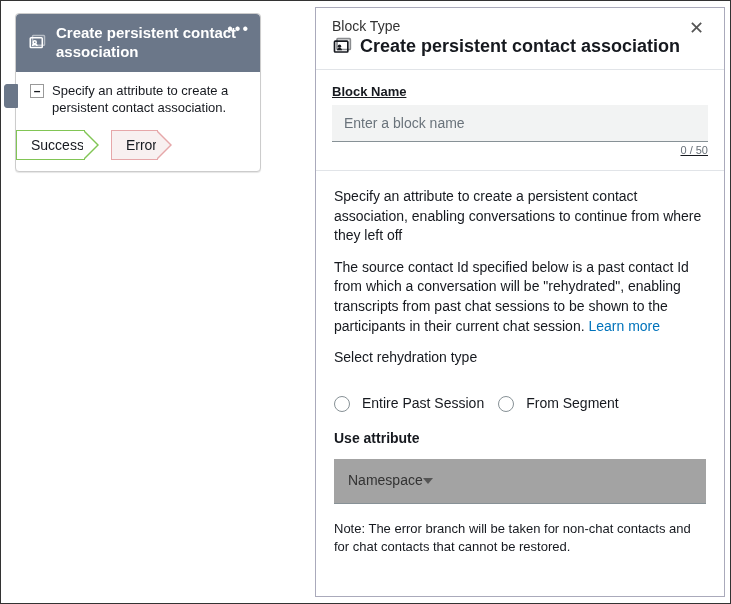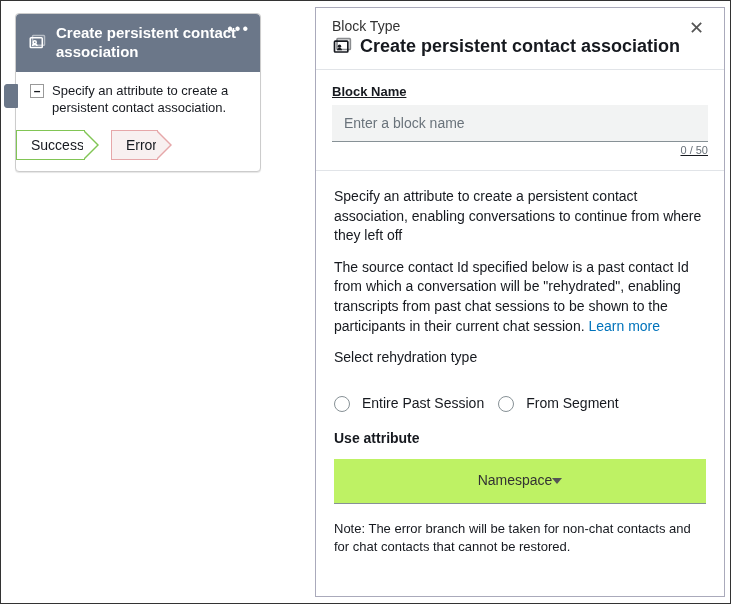--- a/index.html
+++ b/index.html
@@ -239,27 +239,27 @@
   .radio-circle{
     width:16px;height:16px;border:1px solid #879196;border-radius:50%;flex:0 0 16px;
   }
   .section-sublabel{
     font-size:14px;
     font-weight:700;
     margin:6px 0 10px 0;
   }
   .select-box{
     width:100%;
-    background:#bef264;
+    background:#a3a3a3;
     border:none;
     border-bottom:1px solid #879196;
     padding:12px 14px;
     display:flex;
     align-items:center;
-    justify-content:center;
+    justify-content:flex-start;
     cursor:pointer;
     font-size:14px;
     color:#333;
   }
   .select-box .caret{
     width:0;height:0;
     border-left:5px solid transparent;
     border-right:5px solid transparent;
     border-top:6px solid #555;
   }

